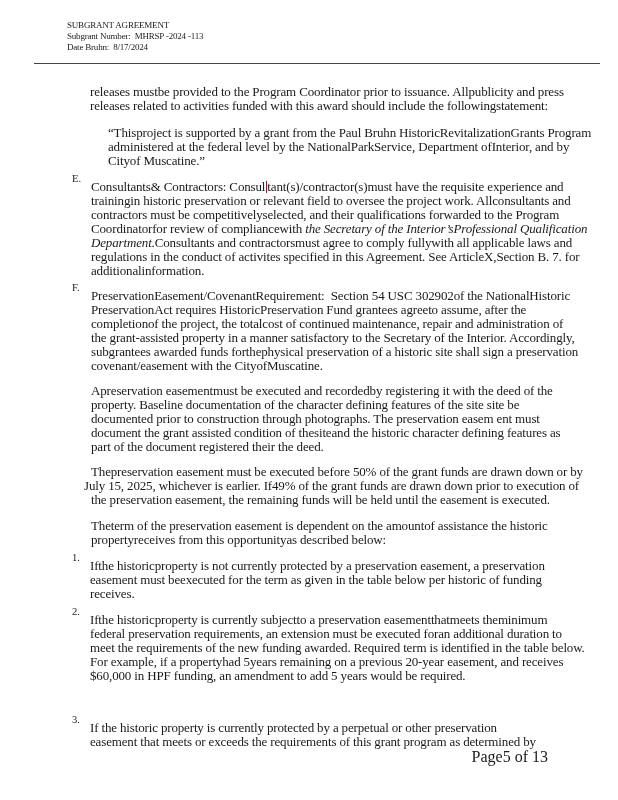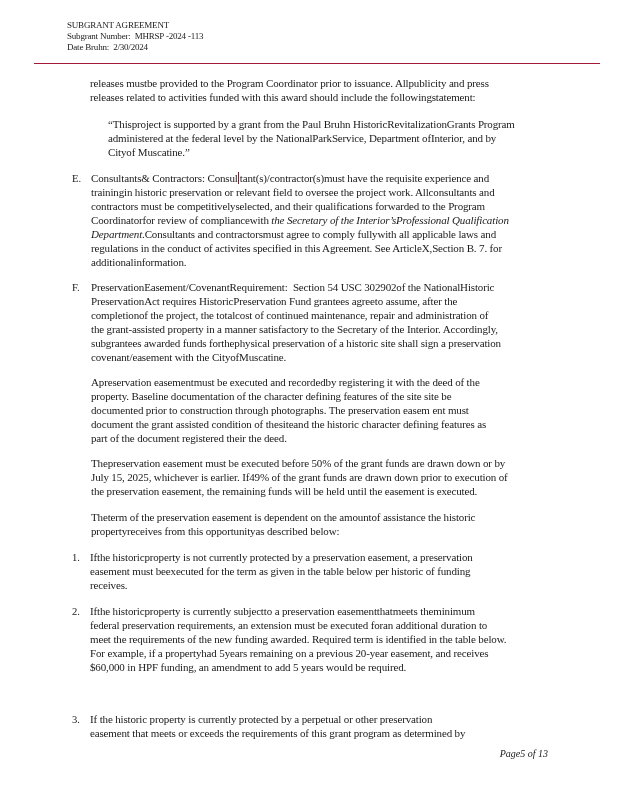--- a/index.html
+++ b/index.html
@@ -3,35 +3,35 @@
 <meta charset="utf-8">
 <style>
   html, body { margin: 0; padding: 0; background: #ffffff; }
   body { width: 618px; height: 800px; position: relative; overflow: hidden;
          font-family: "Liberation Serif", "DejaVu Serif", serif; color: #1a1a1a; }
   .header { position: absolute; left: 67px; top: 20px; font-size: 9px; line-height: 11px;
             letter-spacing: -0.2px; color: #222; }
   .header .row { white-space: pre; }
   .rule { position: absolute; left: 34px; top: 63px; width: 566px; height: 1px;
           background: #a3193a; }
-  .line { position: absolute; white-space: pre; font-size: 11px; line-height: 13px;
-          letter-spacing: -0.15px; }
+  .line { position: absolute; white-space: pre; font-size: 13px; line-height: 13px;
+          letter-spacing: -0.15px; margin-top: 8px; }
   .lbl { position: absolute; font-size: 10.6px; line-height: 13px; }
   .ital { font-style: italic; }
   .caret { display: inline-block; width: 1px; height: 12px; background: #8b1a2b;
            vertical-align: -2px; margin: 0 0.5px; }
-  .footer { position: absolute; right: 70px; top: 748px; font-size: 10px; white-space: pre; font-style: italic; }
+  .footer { position: absolute; right: 70px; top: 748px; font-size: 16px; white-space: pre; }
 </style>
 </head>
 <body>
 
 <div class="header">
   <div class="row">SUBGRANT AGREEMENT</div>
   <div class="row"><span>Subgrant Number:</span>  <span>MHRSP -2024 -113</span></div>
-  <div class="row"><span>Date Bruhn:</span>  <span>2/30/2024</span></div>
+  <div class="row"><span>Date Bruhn:</span>  <span>8/17/2024</span></div>
 </div>
 <div class="rule"></div>
 
 <div class="line" style="left:90px;top:77px">releases mustbe provided to the Program Coordinator prior to issuance. Allpublicity and press</div>
 <div class="line" style="left:90px;top:91px">releases related to activities funded with this award should include the followingstatement:</div>
 
 <div class="line" style="left:108px;top:118px">“Thisproject is supported by a grant from the Paul Bruhn HistoricRevitalizationGrants Program</div>
 <div class="line" style="left:108px;top:132px">administered at the federal level by the NationalParkService, Department ofInterior, and by</div>
 <div class="line" style="left:108px;top:146px">Cityof Muscatine.”</div>
 
@@ -52,21 +52,21 @@
 <div class="line" style="left:91px;top:337px">subgrantees awarded funds forthephysical preservation of a historic site shall sign a preservation</div>
 <div class="line" style="left:91px;top:351px">covenant/easement with the CityofMuscatine.</div>
 
 <div class="line" style="left:91px;top:376px">Apreservation easementmust be executed and recordedby registering it with the deed of the</div>
 <div class="line" style="left:91px;top:390px">property. Baseline documentation of the character defining features of the site site be</div>
 <div class="line" style="left:91px;top:404px">documented prior to construction through photographs. The preservation easem ent must</div>
 <div class="line" style="left:91px;top:418px">document the grant assisted condition of thesiteand the historic character defining features as</div>
 <div class="line" style="left:91px;top:432px">part of the document registered their the deed.</div>
 
 <div class="line" style="left:91px;top:457px">Thepreservation easement must be executed before 50% of the grant funds are drawn down or by</div>
-<div class="line" style="left:91px;top:471px">July 15, 2025, whichever is earlier. If49% of the grant funds are drawn down prior to execution of</div>
+<div class="line" style="left:84px;top:471px">July 15, 2025, whichever is earlier. If49% of the grant funds are drawn down prior to execution of</div>
 <div class="line" style="left:91px;top:485px">the preservation easement, the remaining funds will be held until the easement is executed.</div>
 
 <div class="line" style="left:91px;top:511px">Theterm of the preservation easement is dependent on the amountof assistance the historic</div>
 <div class="line" style="left:91px;top:525px">propertyreceives from this opportunityas described below:</div>
 
 <div class="lbl" style="left:72px;top:551px">1.</div>
 <div class="line" style="left:90px;top:551px">Ifthe historicproperty is not currently protected by a preservation easement, a preservation</div>
 <div class="line" style="left:90px;top:565px">easement must beexecuted for the term as given in the table below per historic of funding</div>
 <div class="line" style="left:90px;top:579px">receives.</div>
 

